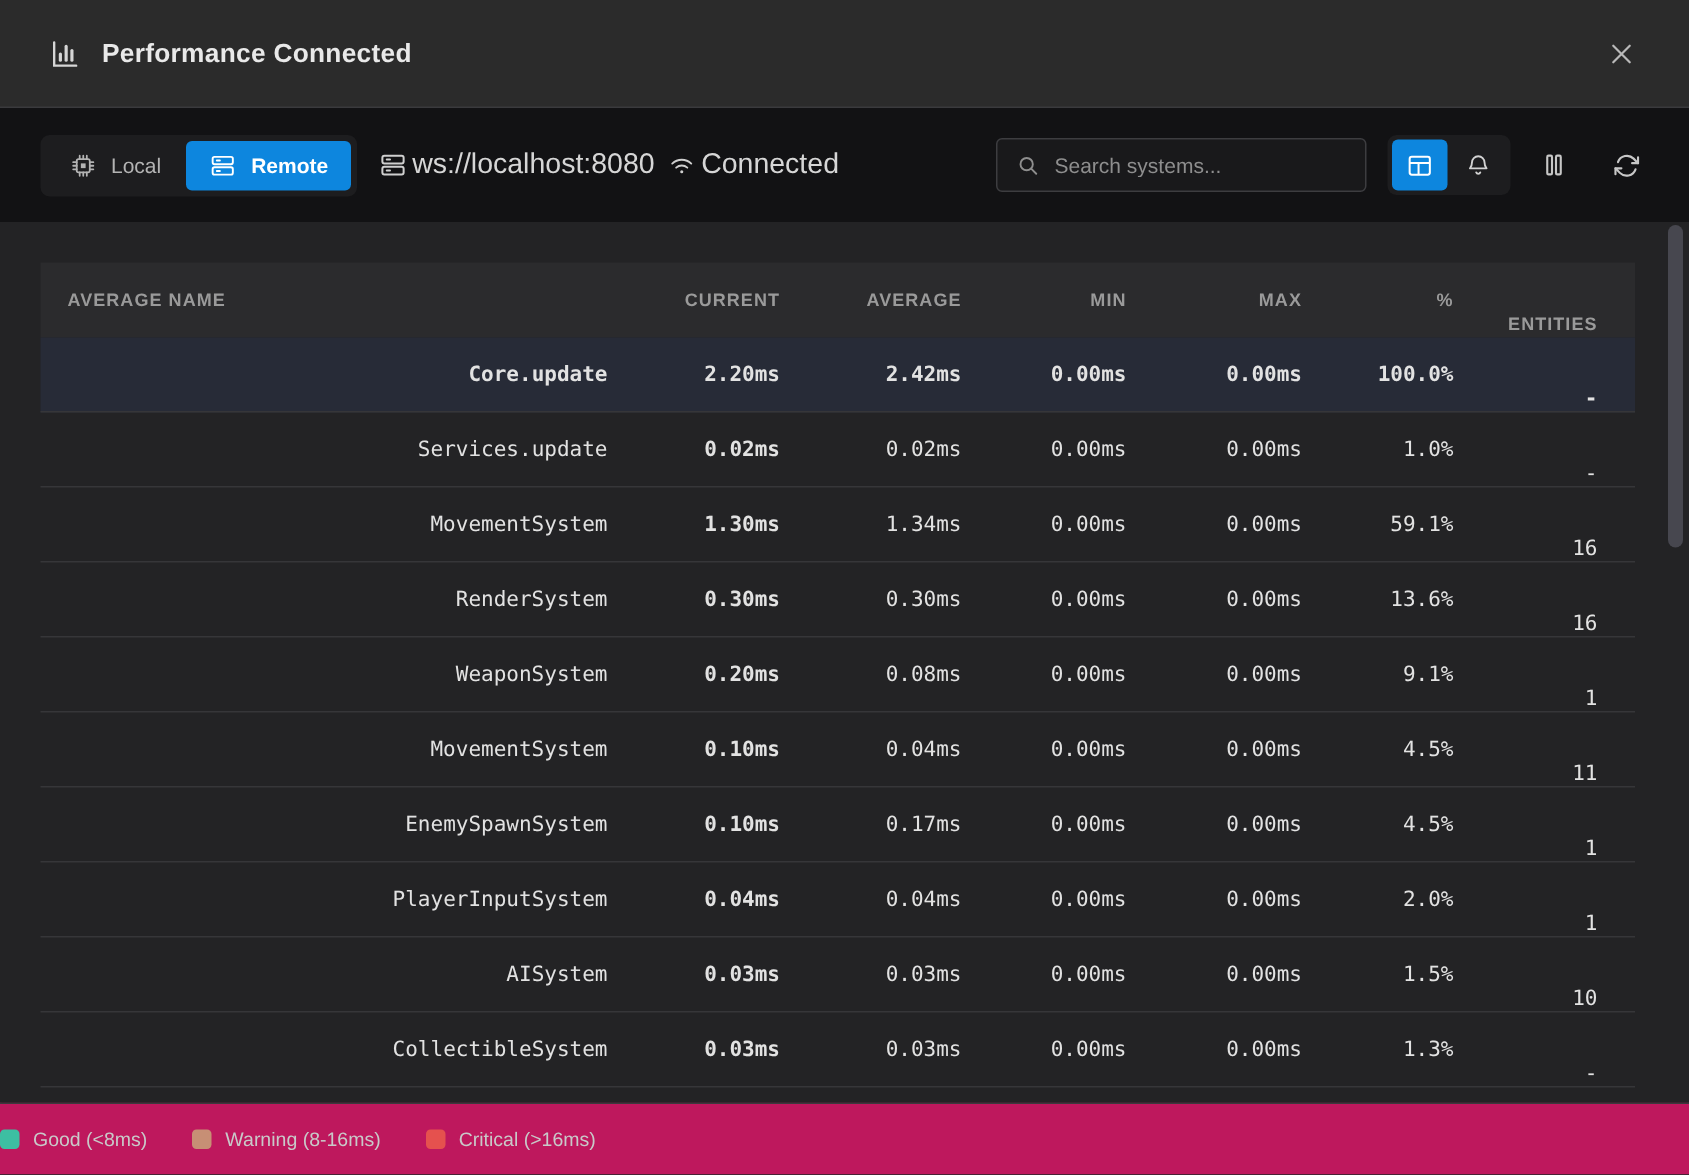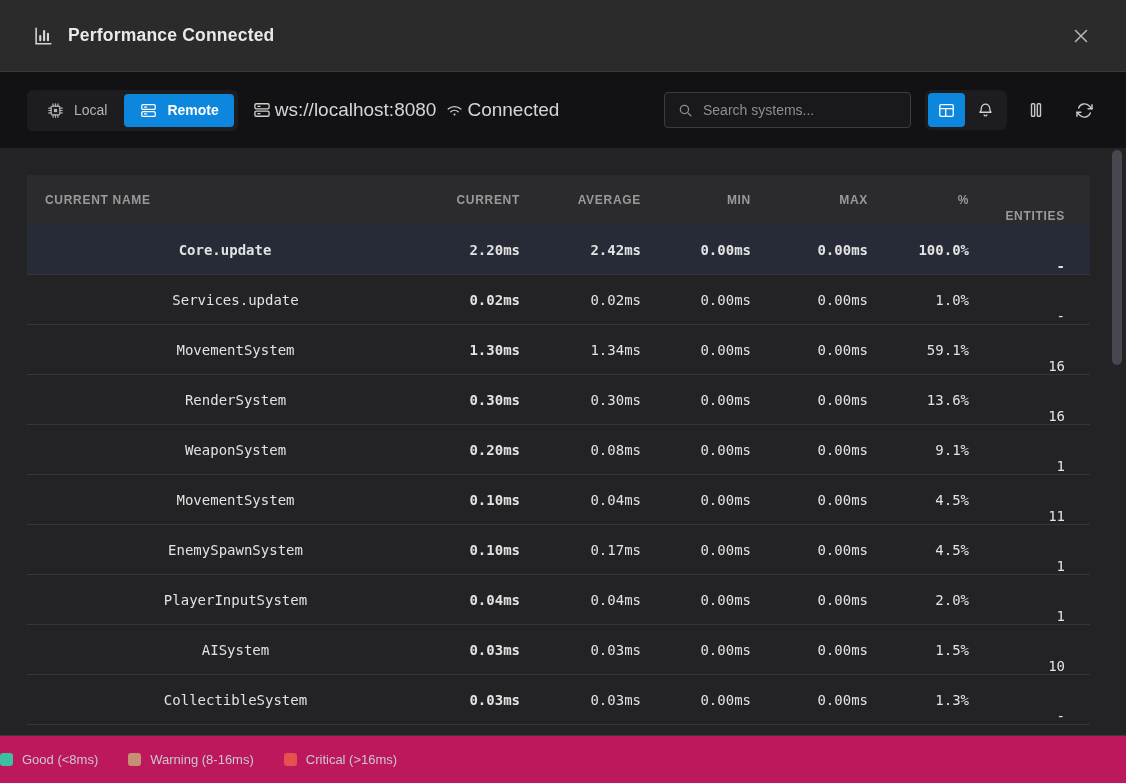--- a/index.html
+++ b/index.html
@@ -50,21 +50,21 @@
   .content { flex:1 1 auto; position:relative; padding:27px 36px 0 27px; background:#232325; }
   .table { width:1063px; }
   .thead { display:flex; height:50px; align-items:center; background:#2b2b2d; }
   .th { font-size:12px; font-weight:700; color:#9a9a9a; letter-spacing:.7px;
         text-align:right; }
   .th:first-child { flex:1; text-align:left; padding-left:18px; }
 
   .tr { display:flex; height:50px; align-items:center; border-bottom:1px solid #363639;
         font-family:"DejaVu Sans Mono", monospace; font-size:14px; color:#e2e2e2; }
   .td { text-align:right; }
-  .td:first-child { flex:1; text-align:center; padding-left:18px; }
+  .td:first-child { flex:1; text-align:right; padding-left:18px; }
   .th:nth-child(2), .td:nth-child(2) { width:115px; }
   .th:nth-child(3), .td:nth-child(3) { width:121px; }
   .th:nth-child(4), .td:nth-child(4) { width:110px; }
   .th:nth-child(5), .td:nth-child(5) { width:117px; }
   .th:nth-child(6), .td:nth-child(6) { width:101px; }
   .th:nth-child(7), .td:nth-child(7) { width:121px; padding-right:25px;margin-top:32px; }
   .tr.highlighted { background:#272b37; }
   .tr.parent .td { font-weight:700; }
   .td.col-current { font-weight:700; }
   .td.indent { padding-left:39px; }
@@ -193,21 +193,21 @@
           <polyline points="2.5 19.2 2.5 14.2 7.5 14.2"></polyline>
           <path d="M4.6 9A8 8 0 0 1 17.8 6L21.5 9.8M2.5 14.2L6.2 18a8 8 0 0 0 13.2-3"></path>
         </svg>
       </span>
     </button>
   </div>
 
   <div class="content">
     <div class="table">
       <div class="thead" id="thead">
-          <div class="th">CURRENT NAME</div>
+          <div class="th">AVERAGE NAME</div>
           <div class="th">CURRENT</div>
           <div class="th">AVERAGE</div>
           <div class="th">MIN</div>
           <div class="th">MAX</div>
           <div class="th">%</div>
           <div class="th">ENTITIES</div>
         </div>
       <div class="tbody" id="tbody">
           <div class="tr highlighted parent">
     <div class="td col-name">Core.update</div>

